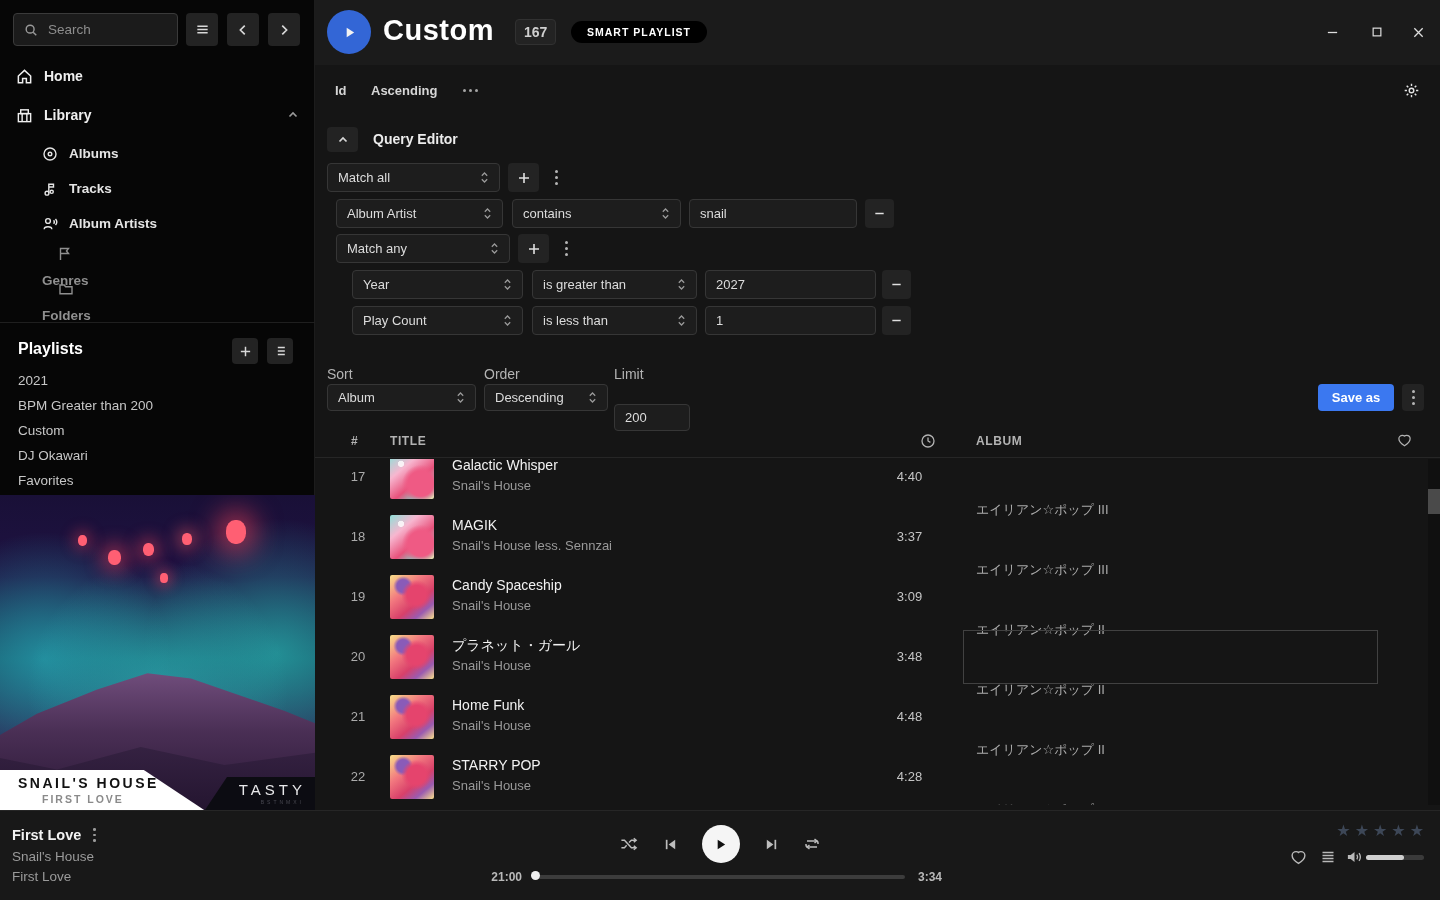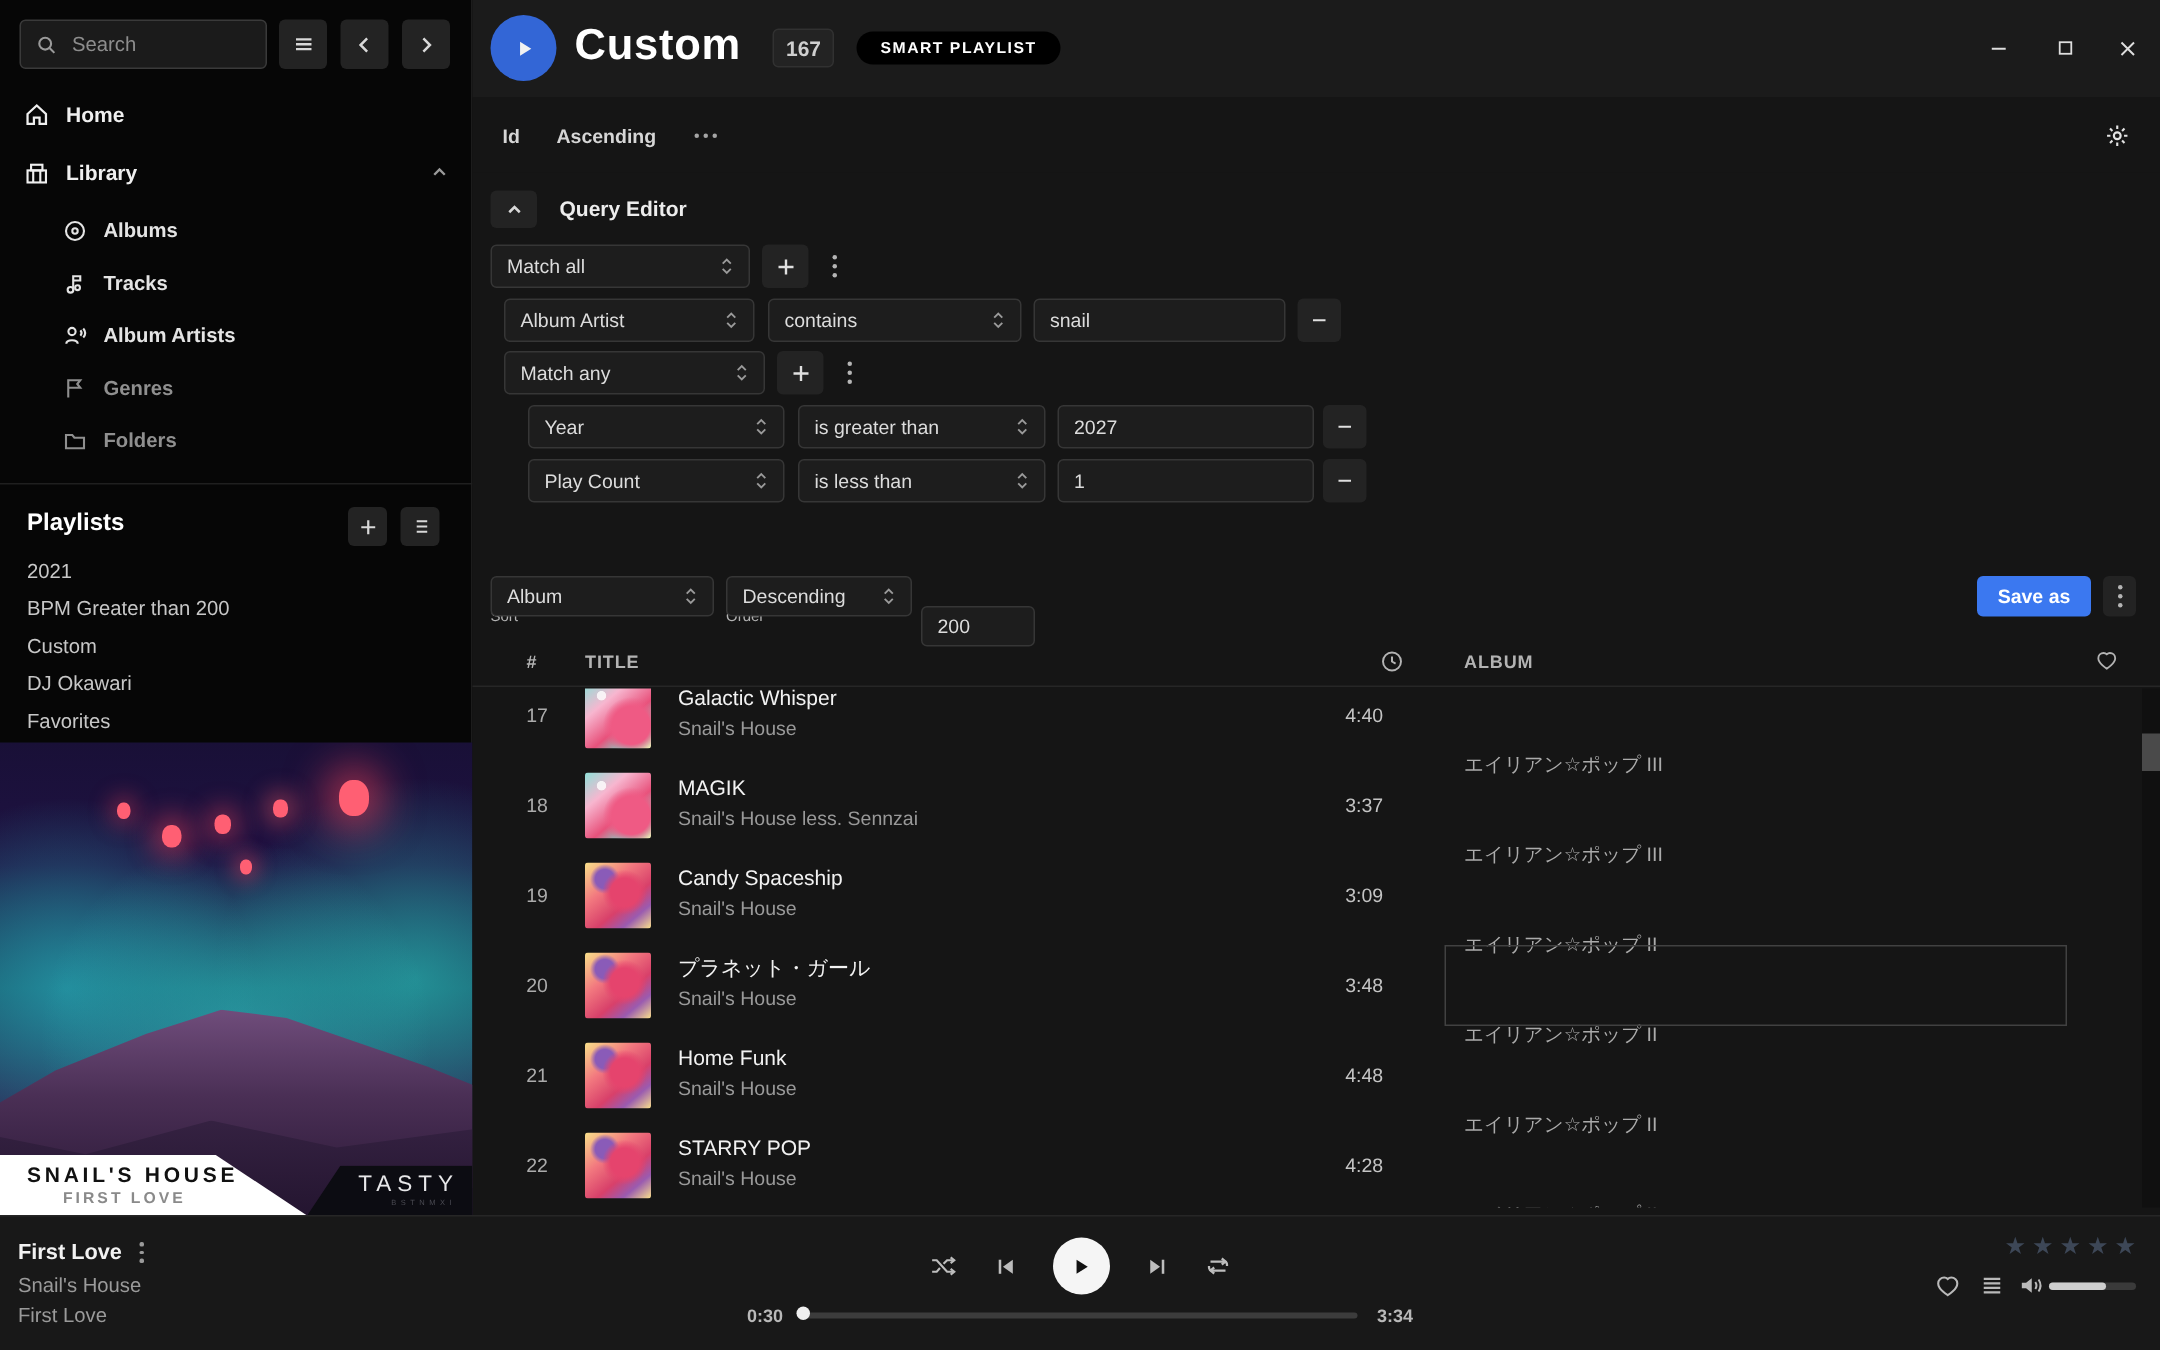--- a/index.html
+++ b/index.html
@@ -15,21 +15,21 @@
   .search-box input{flex:1;background:transparent;border:none;outline:none;color:#cfcfcf;font-size:13.5px;
               font-family:inherit;min-width:0;}
   .search-box input::placeholder{color:#8d8d8d;}
   .icon-btn{position:absolute;top:13px;width:32px;height:33px;background:#232323;border:none;border-radius:4px;
             color:#d8d8d8;display:flex;align-items:center;justify-content:center;cursor:pointer;}
   .nav-item{position:absolute;left:16px;height:26px;display:flex;align-items:center;gap:11px;
             font-weight:700;font-size:14px;color:#efefef;width:283px;}
   .nav-item .grow{flex:1;}
   .sub-item{position:absolute;left:42px;height:25px;display:flex;align-items:center;gap:11px;
             font-weight:700;font-size:13.5px;color:#e4e4e4;}
-  .sub-item.dim{color:#8f8f8f;}
+  .sub-item.dim{color:#8f8f8f;flex-direction:column;}
   .side-divider{position:absolute;left:0;top:322px;width:315px;height:1px;background:#1f1f1f;}
   .pl-title{position:absolute;left:18px;top:340px;font-size:16px;font-weight:800;color:#fff;}
   .mini-btn{position:absolute;top:338px;width:26px;height:26px;background:#232323;border:none;border-radius:4px;
             color:#d8d8d8;display:flex;align-items:center;justify-content:center;cursor:pointer;}
   .pl-item{position:absolute;left:18px;height:17px;font-size:13.5px;color:#c7c7c7;cursor:pointer;}
 
   
   .art{position:absolute;left:0;top:495px;width:315px;height:315px;overflow:hidden;background:#131027;}
   .art-bg{position:absolute;inset:0;background:
     radial-gradient(circle at 50% 62%, rgba(46,190,190,.65), rgba(46,190,190,0) 52%),
@@ -78,21 +78,21 @@
   .sel,.inp{position:absolute;height:29px;background:#1d1d1d;border:1px solid #363636;border-radius:4px;
     color:#dcdcdc;font-size:13px;display:flex;align-items:center;padding:0 10px;cursor:pointer;}
   .sel .grow{flex:1;}
   .sel .ud{color:#9a9a9a;}
   .inp{cursor:text;}
   .sq-btn{position:absolute;height:29px;background:#232323;border:none;border-radius:4px;color:#e0e0e0;
     display:flex;align-items:center;justify-content:center;cursor:pointer;}
   .kebab{position:absolute;width:16px;height:29px;display:flex;flex-direction:column;align-items:center;justify-content:center;gap:3px;cursor:pointer;background:none;border:none;}
   .kebab i{width:3px;height:3px;border-radius:50%;background:#b5b5b5;}
 
-  .form-label{position:absolute;font-size:10px;color:#b3b3b3;margin-top:40px;}
+  .form-label{position:absolute;font-size:14px;color:#b3b3b3;}
   .save-btn{position:absolute;left:1003px;top:384px;width:76px;height:27px;background:var(--accent,#3b78f0);
     border:none;border-radius:4px;color:#fff;font-size:13px;font-weight:700;cursor:pointer;font-family:inherit;}
   .save-kebab{left:1087px;top:384px;width:22px;height:27px;background:#232323;border-radius:4px;}
 
   .thead{position:absolute;left:0;top:425px;width:1125px;height:33px;border-bottom:1px solid #262626;
     font-size:12px;font-weight:700;color:#b3b3b3;letter-spacing:.6px;}
   .thead .col{position:absolute;top:9px;}
   .tracklist{position:absolute;left:0;top:459px;width:1125px;height:346px;overflow:hidden;}
   .tracklist-inner{margin-top:-12px;}
   .trow{position:relative;height:60px;cursor:pointer;}
@@ -576,21 +576,21 @@
           </svg>
       </button>
       <button class="pb-ctl">
         <svg width="18" height="16" viewBox="0 0 18 16" fill="none" stroke="currentColor" stroke-width="1.5">
             <path d="M4 5 h9 a2 2 0 0 1 2 2 v1 M14 11 H5 a2 2 0 0 1 -2 -2 v-1"></path>
             <path d="M11.5 3 L14 5 L11.5 7 M6.5 9 L4 11 L6.5 13"></path>
           </svg>
       </button>
     </div>
 
-    <div class="pb-time" style="left:480px;width:42px;text-align:right">0:30</div>
+    <div class="pb-time" style="left:480px;width:42px;text-align:right">21:00</div>
     <div class="pb-bar"></div>
     <div class="pb-dot"></div>
     <div class="pb-time" style="left:918px">3:34</div>
 
     <div class="pb-stars">
       <span>★</span>
         <span>★</span>
         <span>★</span>
         <span>★</span>
         <span>★</span>

